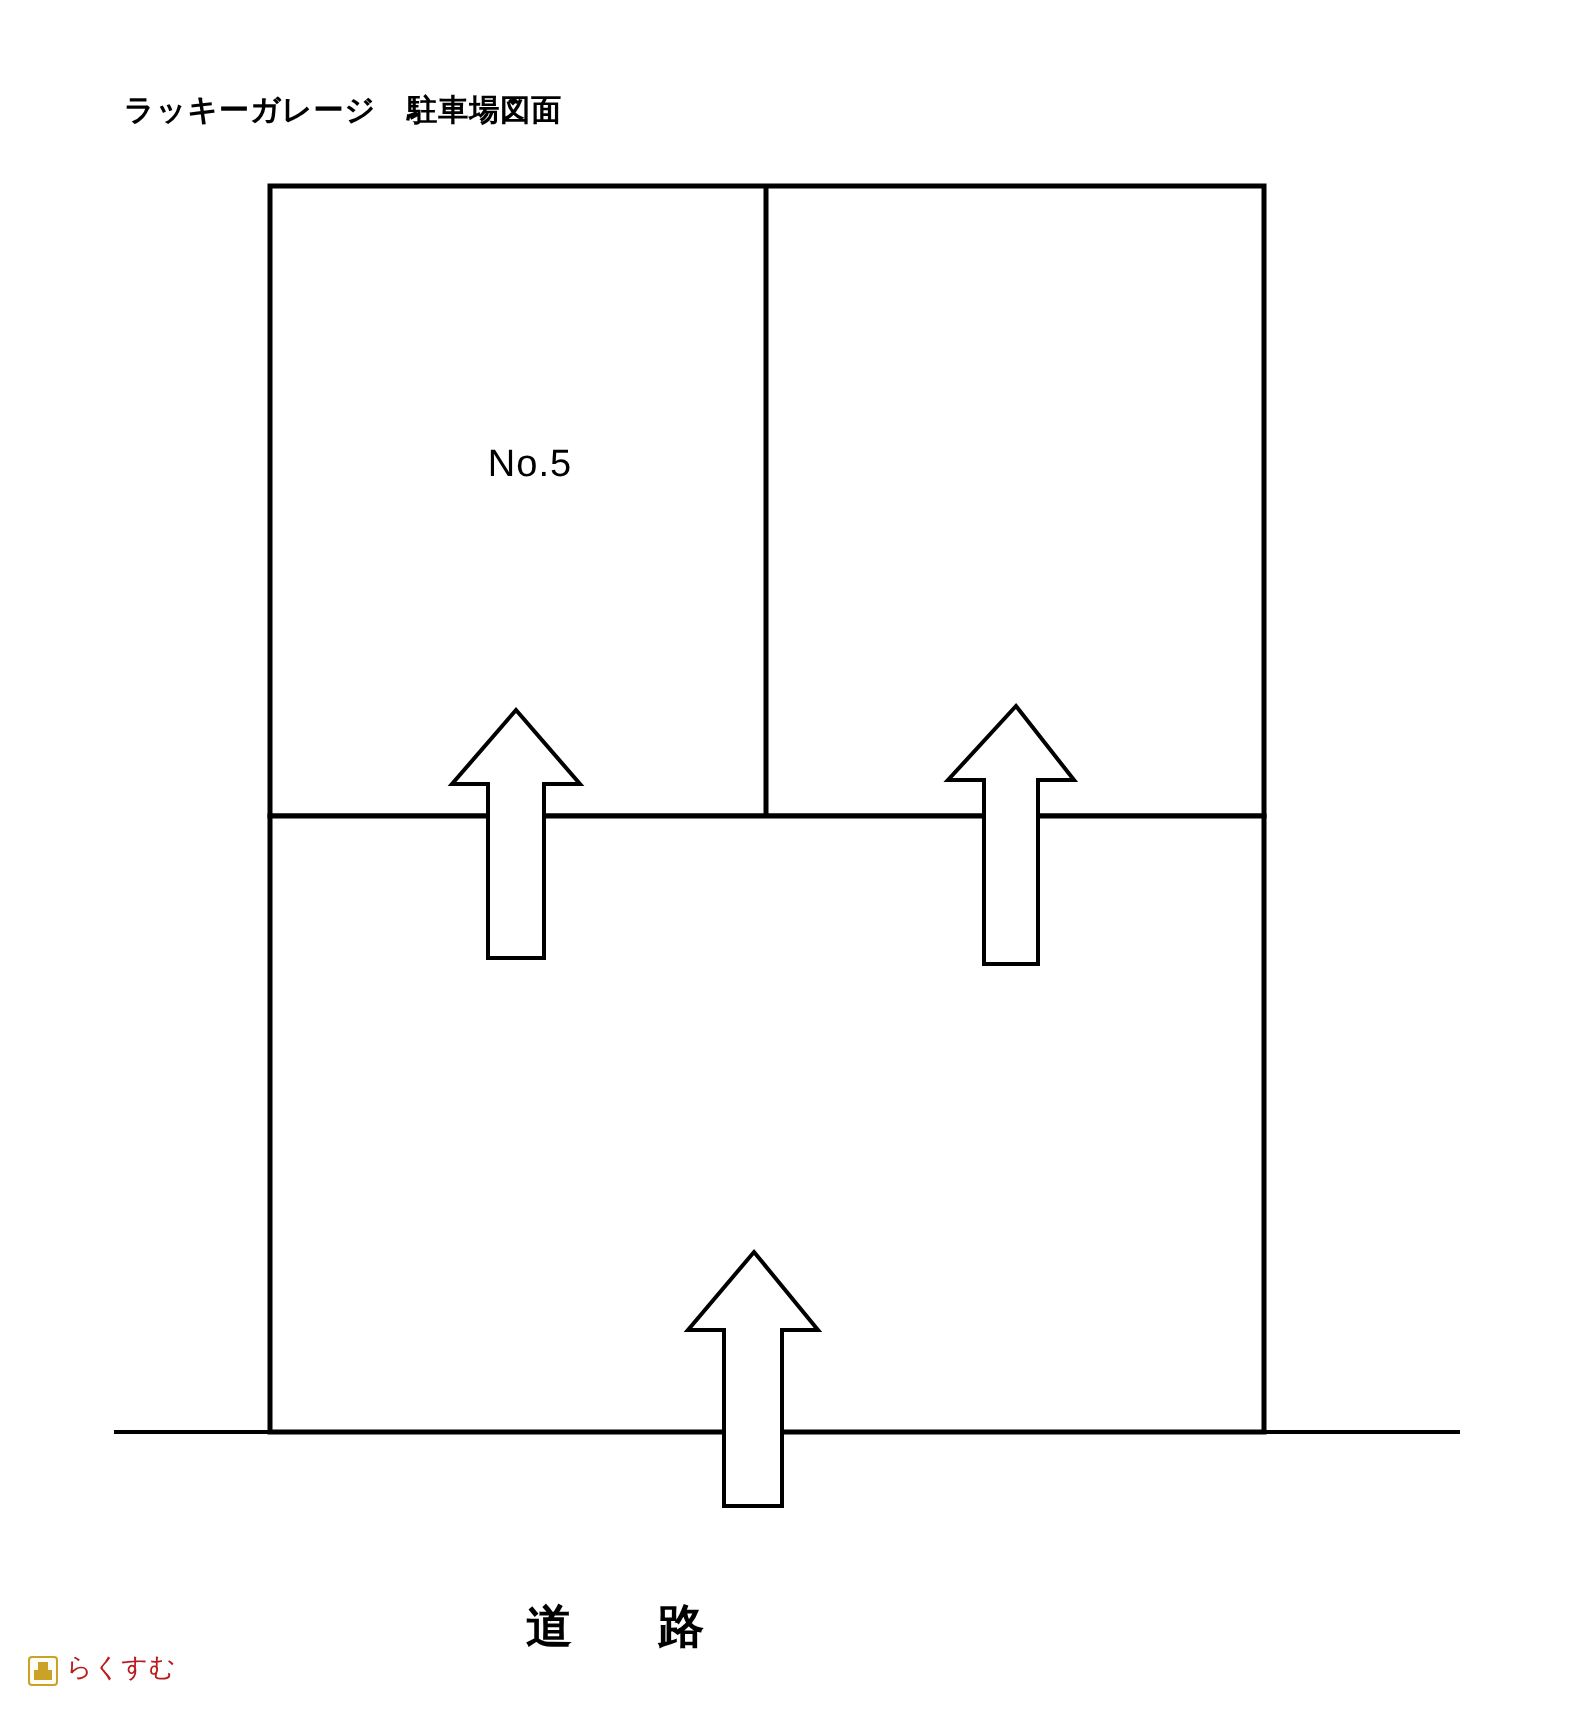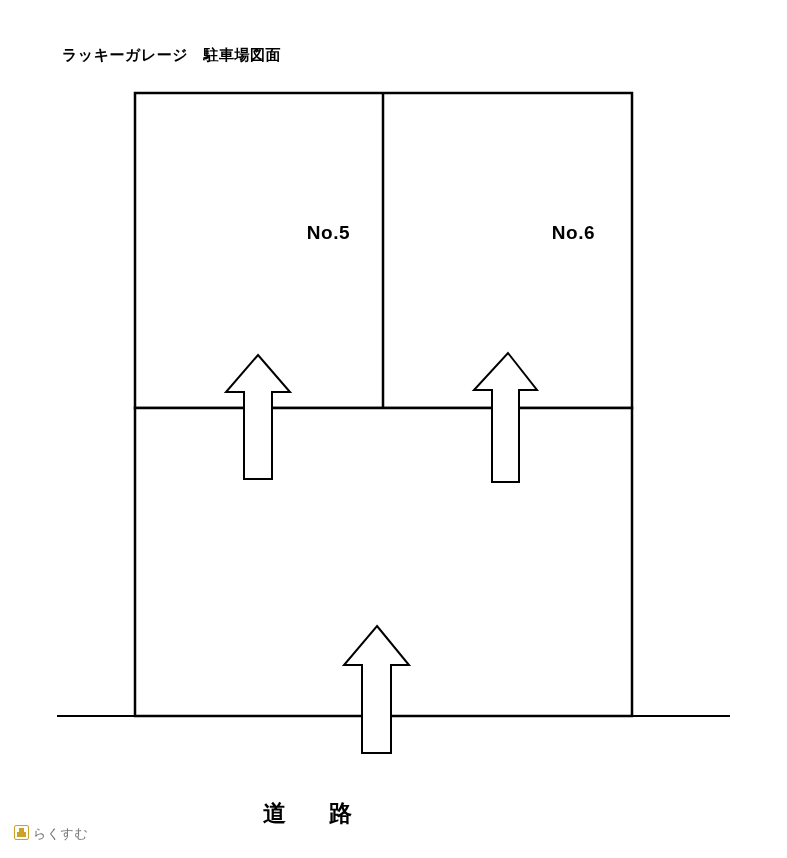--- a/index.html
+++ b/index.html
@@ -27,24 +27,24 @@
     left: 62px;
     top: 46px;
     font-size: 15px;
     font-weight: bold;
     letter-spacing: 0.5px;
     white-space: nowrap;
   }
   .stall-label {
     position: absolute;
     font-size: 19px;
-    font-weight: bold;
+    font-weight: normal;
     letter-spacing: 0.5px;
     white-space: nowrap;
-    text-align: right;
+    text-align: center;
   }
   #stall-5-label {
     left: 180px;
     top: 222px;
     width: 170px;
   }
   #stall-6-label {
     left: 425px;
     top: 222px;
     width: 170px;
@@ -58,24 +58,24 @@
     font-size: 23px;
     font-weight: bold;
     letter-spacing: 10px;
     white-space: nowrap;
   }
   .watermark {
     position: absolute;
     left: 14px;
     top: 825px;
     display: flex;
-    align-items: flex-start;
+    align-items: flex-end;
     gap: 4px;
     font-size: 13px;
-    color: #737373;
+    color: #b91c1c;
     letter-spacing: 0.5px;
     white-space: nowrap;
   }
   .watermark .wm-mark {
     width: 13px;
     height: 13px;
     border: 1px solid #c9a227;
     border-radius: 2px;
     position: relative;
     background: #fdfcf5;
@@ -118,21 +118,20 @@
 
     <polygon points="508,353 537,390 519,390 519,482 492,482 492,390 474,390" fill="#ffffff" stroke="#000000" stroke-width="2"></polygon>
 
     <polygon points="377,626 409,665 391,665 391,753 362,753 362,665 344,665" fill="#ffffff" stroke="#000000" stroke-width="2"></polygon>
   </svg>
 
   <div class="title">ラッキーガレージ　駐車場図面</div>
 
   <div class="stall-label" id="stall-5-label">No.5</div>
 
-  <div class="stall-label" id="stall-6-label">No.6</div>
 
   <div class="road-label">道　路</div>
 
   <div class="watermark">
     <span class="wm-mark"></span>
     <span>らくすむ</span>
   </div>
 
 </div>
 

